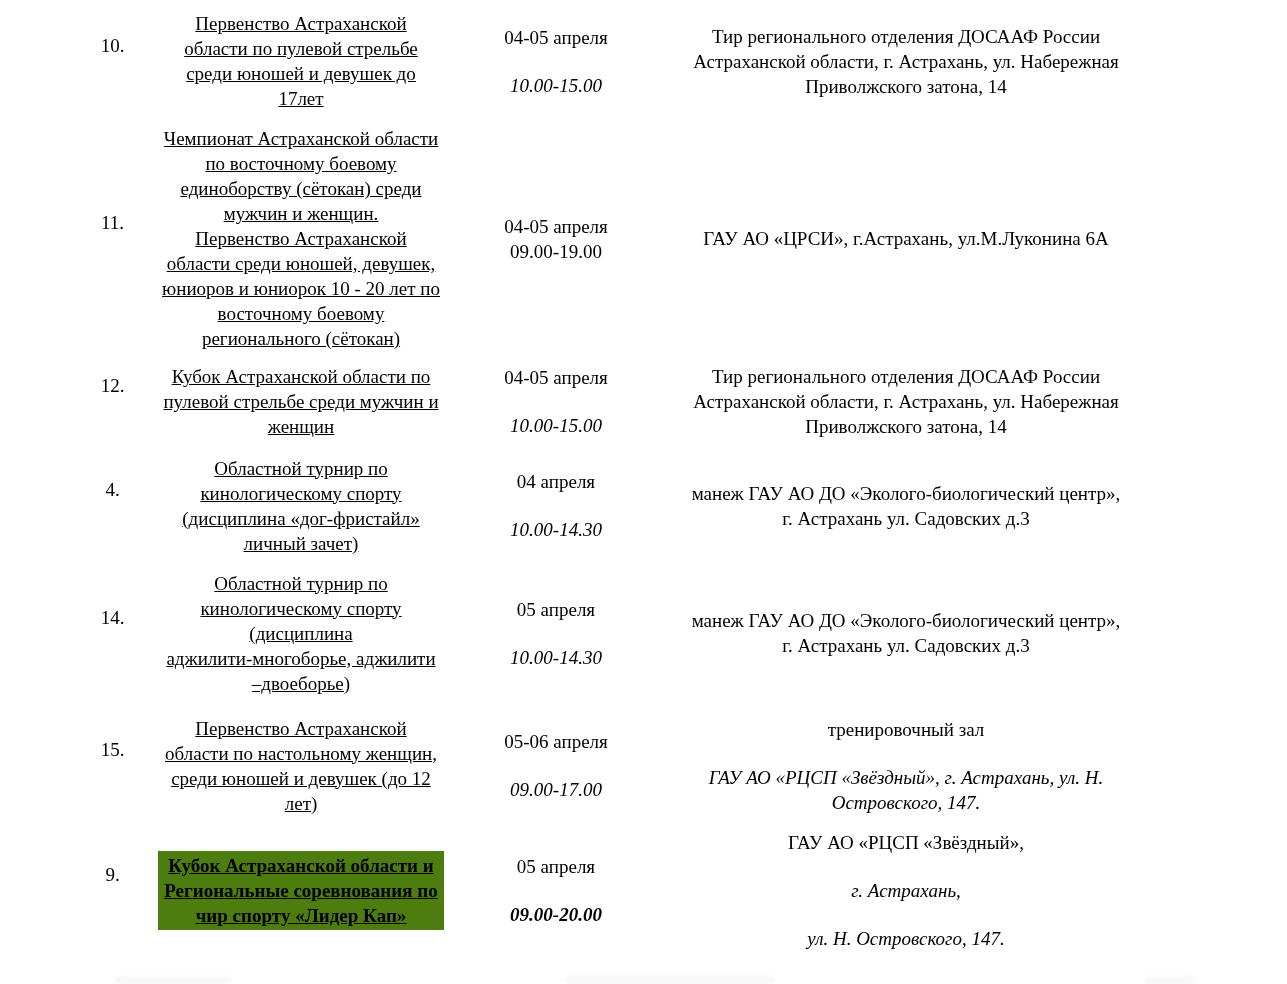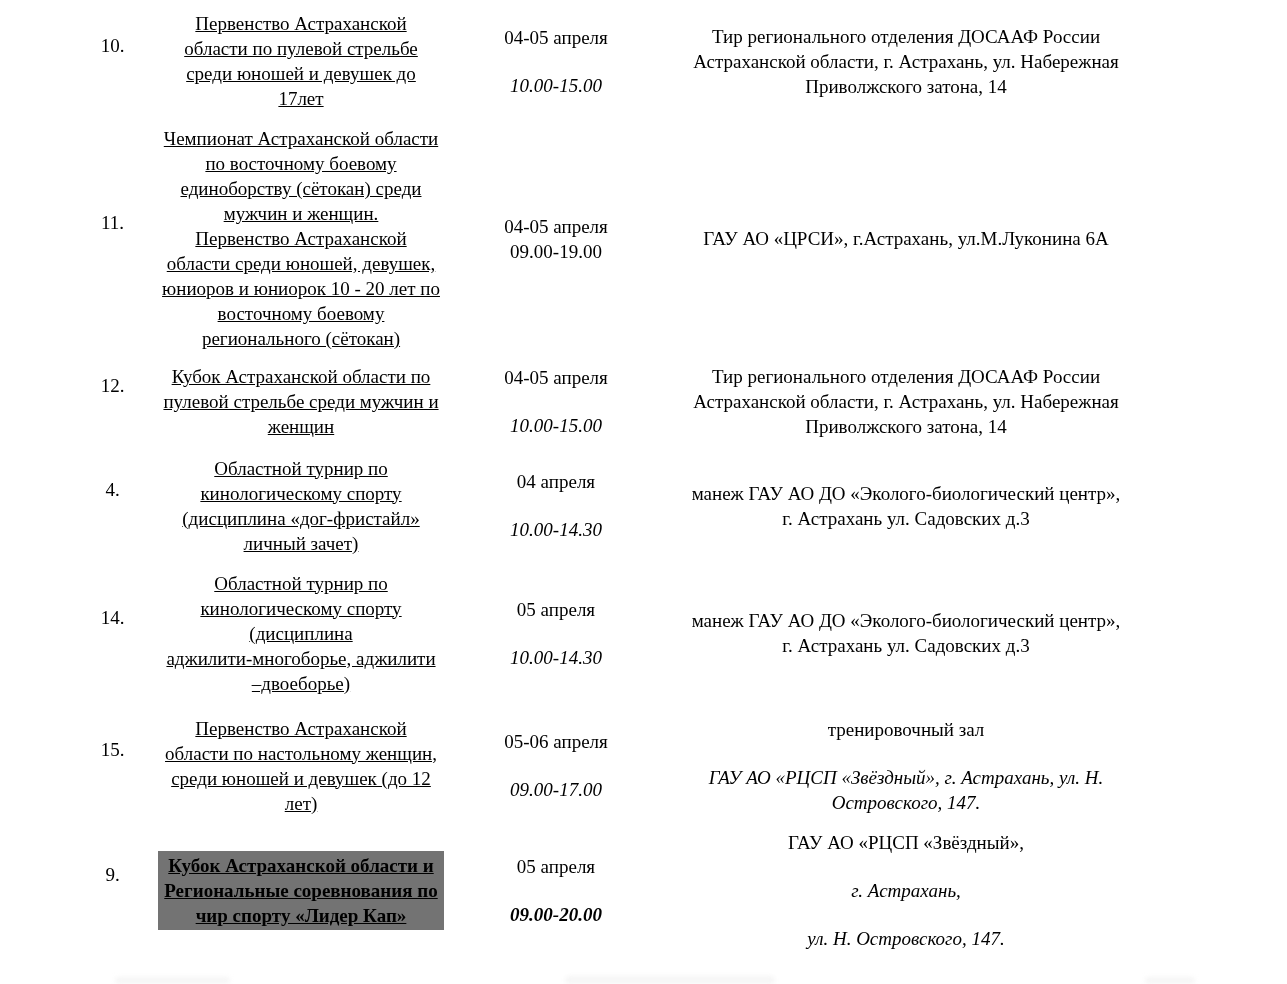--- a/index.html
+++ b/index.html
@@ -39,21 +39,21 @@
   .col-num {
     font-weight: normal;
     padding-bottom: 32px !important;
   }
   .line { white-space: nowrap; }
   .gap { margin-top: 23px; font-style: italic; }
   .bold { font-weight: bold; }
   .txt { display: block; text-decoration: underline; }
   .txt.highlight {
     display: inline-block;
-    background: #737373;
+    background: #4d7c0f;
     padding: 2px 6px;
   }
   .para { display: block; }
   .smudge {
     position: absolute;
     background: #f6f6f6;
     border-radius: 4px;
     filter: blur(2px);
   }
 </style>

